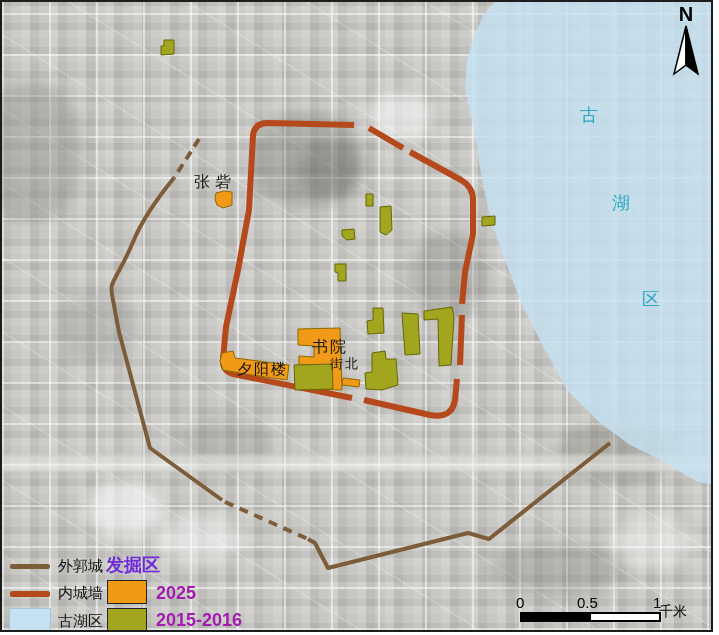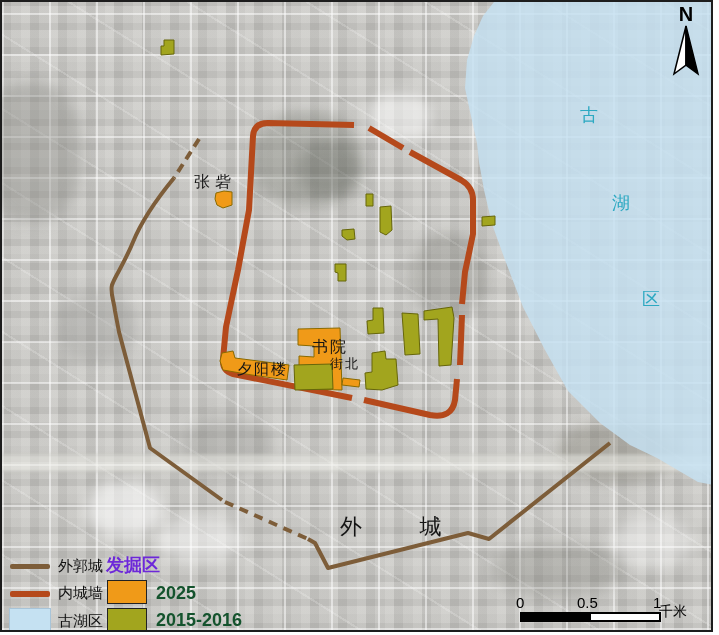--- a/index.html
+++ b/index.html
@@ -20,21 +20,21 @@
         background:rgba(236,236,232,.55);border-top:1px solid rgba(160,160,156,.5);
         border-bottom:1px solid rgba(160,160,156,.5);}
   svg.overlay{position:absolute;left:0;top:0;z-index:5;}
   .lbl{position:absolute;z-index:6;color:#141414;white-space:nowrap;}
   .lake-ch{position:absolute;z-index:6;font-size:18px;color:#2da9c2;font-weight:400;}
   .north{position:absolute;left:662px;top:2px;width:44px;z-index:7;text-align:center;}
   .north .n{font-family:"Liberation Sans","DejaVu Sans",sans-serif;font-weight:bold;
             font-size:20px;color:#000;line-height:20px;}
   .legend-item-label{position:absolute;font-size:15px;color:#111;}
   .legend-title{position:absolute;font-size:18px;font-weight:bold;color:#6d28d9;}
-  .legend-num{position:absolute;font-size:18px;font-weight:bold;color:#14532d;
+  .legend-num{position:absolute;font-size:18px;font-weight:bold;color:#a21caf;
               font-family:"Liberation Sans","DejaVu Sans",sans-serif;}
   .legend{position:absolute;left:0;top:548px;width:270px;height:87px;z-index:7;}
   .swatch{position:absolute;box-sizing:border-box;}
   .scalebar{position:absolute;left:504px;top:592px;width:210px;height:34px;z-index:7;
             font-family:"Liberation Sans","DejaVu Sans",sans-serif;color:#000;}
   .scalebar .tick{position:absolute;top:0;font-size:15px;}
   .scalebar .bar{position:absolute;left:14px;top:18px;width:137px;height:6px;
                  border:2px solid #000;background:#fff;}
   .scalebar .bar-fill{position:absolute;left:0;top:0;width:50%;height:100%;background:#000;}
   .scalebar .unit{position:absolute;left:153px;top:9px;font-size:14px;
@@ -102,21 +102,20 @@
         <polygon points="480,215 493,214 493,223 480,224"></polygon>
         <polygon points="371,306 381,306 382,331 366,332 365,319 371,318"></polygon>
         <polygon points="400,311 416,312 418,352 403,353"></polygon>
         <path d="M422,309 L450,305 L452,316 L449,363 L437,364 L436,317 L422,318 Z"></path>
         <polygon points="370,351 383,349 384,357 394,357 396,383 380,388 364,387 363,371 370,370"></polygon>
         <polygon points="292,363 330,362 331,387 293,388"></polygon>
       </g>
     </svg>
 
     <div class="lbl" style="left:192px;top:170px;font-size:16px;letter-spacing:5px;">张砦</div>
-    <div class="lbl" style="left:338px;top:510px;font-size:22px;letter-spacing:26px;">外 城</div>
     <div class="lbl" style="left:310px;top:335px;font-size:16px;letter-spacing:2px;">书院</div>
     <div class="lbl" style="left:328px;top:353px;font-size:13px;letter-spacing:2px;">街北</div>
     <div class="lbl" style="left:235px;top:358px;font-size:15px;letter-spacing:2px;">夕阳楼</div>
     <div class="lake-ch" style="left:578px;top:101px;">古</div>
     <div class="lake-ch" style="left:610px;top:189px;">湖</div>
     <div class="lake-ch" style="left:640px;top:285px;">区</div>
 
     <div class="north">
       <div class="n">N</div>
       <svg width="36" height="54" viewBox="0 0 36 54">

